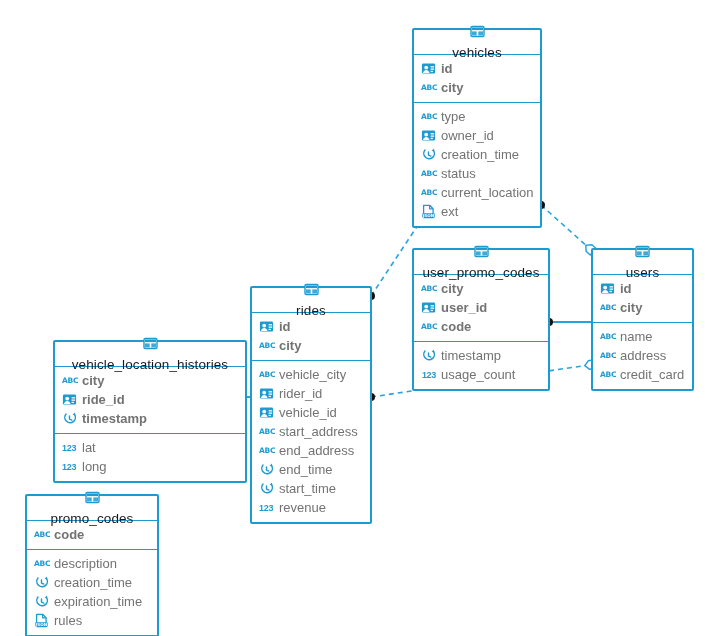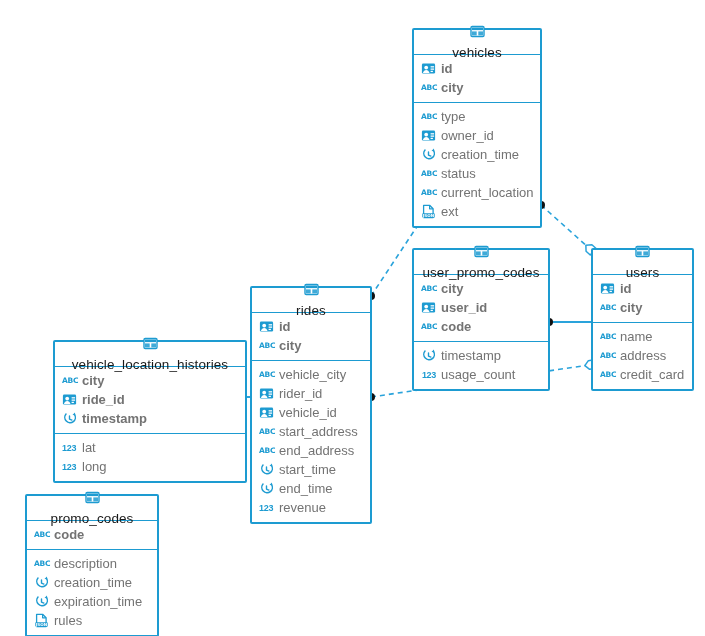--- a/index.html
+++ b/index.html
@@ -383,31 +383,31 @@
             <span class="field-label">end_address</span>
           </div>
           <div class="field">
             <span class="ic">
               <svg width="15" height="15" viewBox="0 0 15 15">
                 <path d="M12.6 3.6 A5.3 5.3 0 1 1 4.0 3.0" fill="none" stroke="#1d9bd1" stroke-width="1.5" stroke-linecap="round"></path>
                 <path d="M12.9 1.4 L13.3 4.3 L10.5 4.0 Z" fill="#1d9bd1"></path>
                 <path d="M7.5 4.9 L7.5 8.1 L9.9 9.1" fill="none" stroke="#1d9bd1" stroke-width="1.4" stroke-linecap="round" stroke-linejoin="round"></path>
               </svg>
             </span>
+            <span class="field-label">end_time</span>
+          </div>
+          <div class="field">
+            <span class="ic">
+              <svg width="15" height="15" viewBox="0 0 15 15">
+                <path d="M12.6 3.6 A5.3 5.3 0 1 1 4.0 3.0" fill="none" stroke="#1d9bd1" stroke-width="1.5" stroke-linecap="round"></path>
+                <path d="M12.9 1.4 L13.3 4.3 L10.5 4.0 Z" fill="#1d9bd1"></path>
+                <path d="M7.5 4.9 L7.5 8.1 L9.9 9.1" fill="none" stroke="#1d9bd1" stroke-width="1.4" stroke-linecap="round" stroke-linejoin="round"></path>
+              </svg>
+            </span>
             <span class="field-label">start_time</span>
-          </div>
-          <div class="field">
-            <span class="ic">
-              <svg width="15" height="15" viewBox="0 0 15 15">
-                <path d="M12.6 3.6 A5.3 5.3 0 1 1 4.0 3.0" fill="none" stroke="#1d9bd1" stroke-width="1.5" stroke-linecap="round"></path>
-                <path d="M12.9 1.4 L13.3 4.3 L10.5 4.0 Z" fill="#1d9bd1"></path>
-                <path d="M7.5 4.9 L7.5 8.1 L9.9 9.1" fill="none" stroke="#1d9bd1" stroke-width="1.4" stroke-linecap="round" stroke-linejoin="round"></path>
-              </svg>
-            </span>
-            <span class="field-label">end_time</span>
           </div>
           <div class="field">
             <span class="ic num-ic">123</span>
             <span class="field-label">revenue</span>
           </div>
         </div>
       </div>
       <div class="entity" style="left: 25px; top: 340px; width: 194px; margin-left: 28px;">
         <div class="entity-header">
           <span class="ic">

